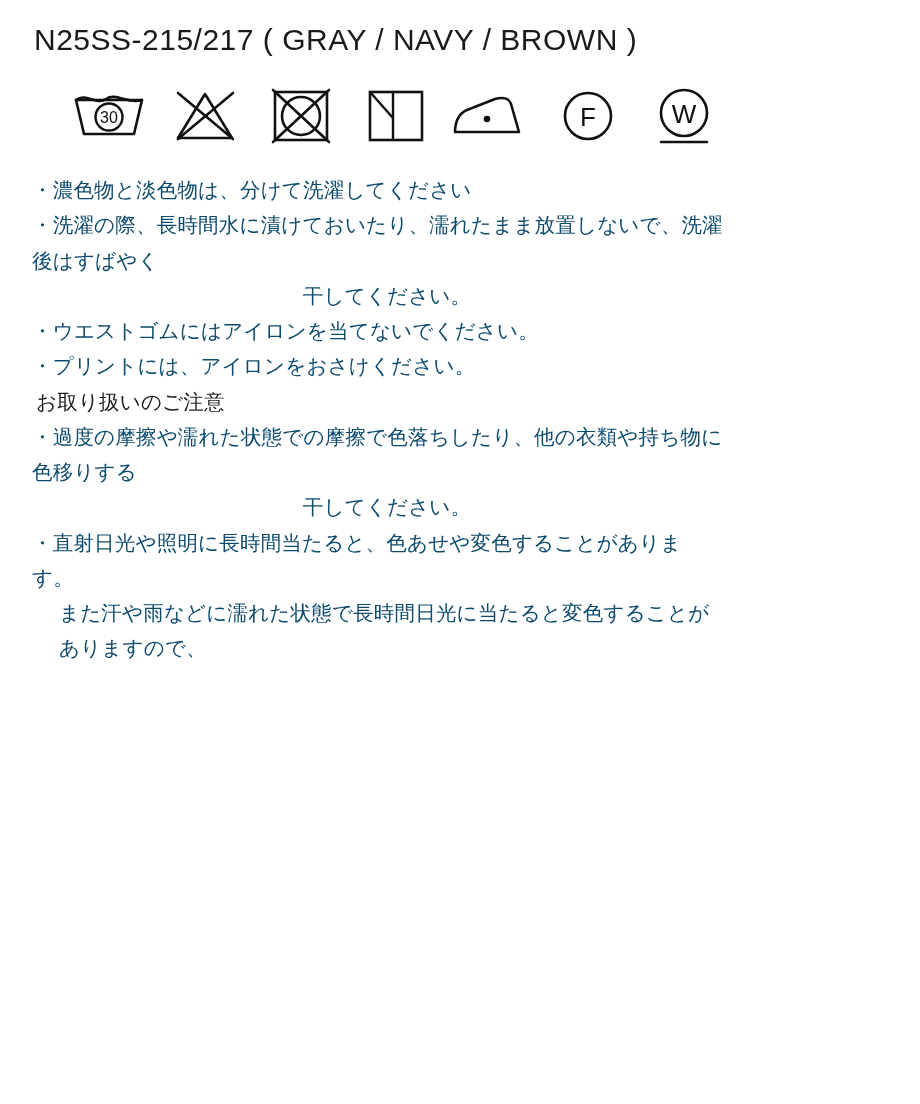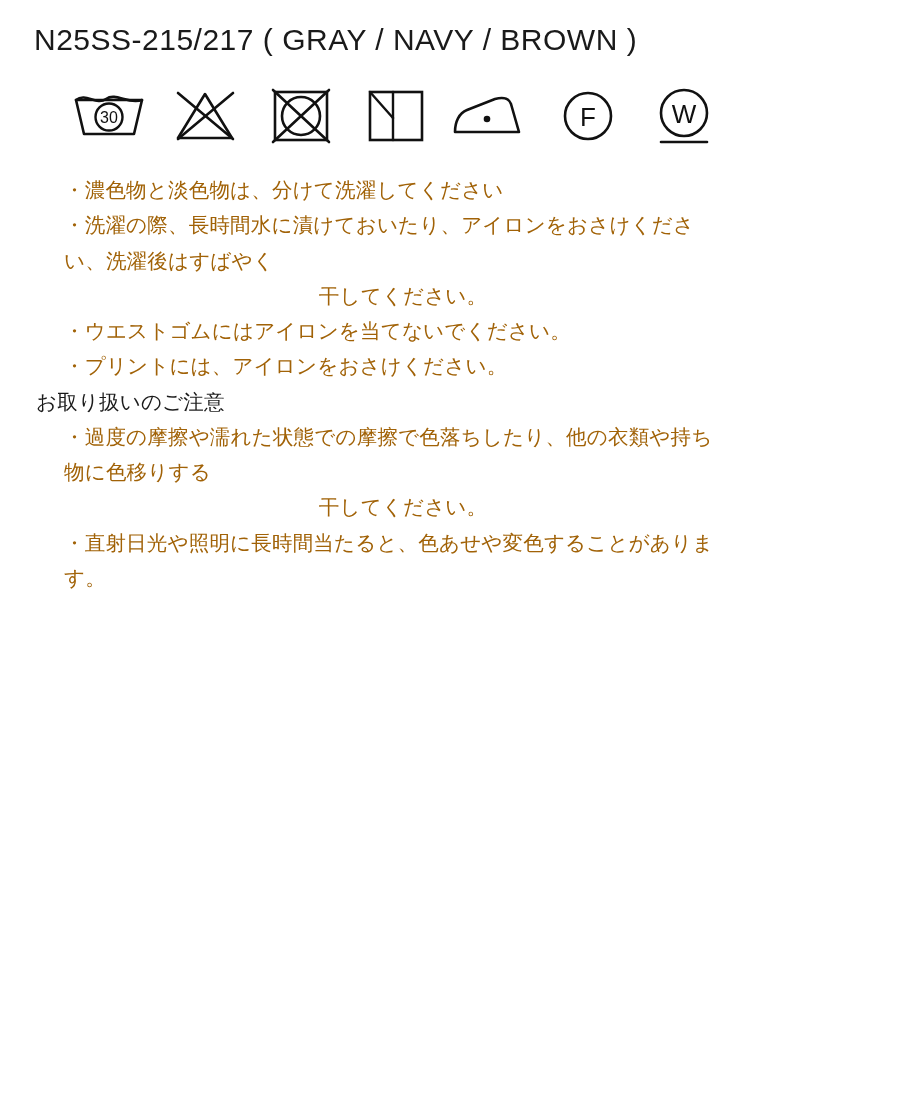--- a/index.html
+++ b/index.html
@@ -53,25 +53,24 @@
 
   
   .notes {
     margin: 0 0 0 14px;
     padding: 0;
     list-style: none;
   }
   .note {
     font-size: 20.5px;
     line-height: 1.72;
-    color: #a16207;
+    color: #0c4a6e;
     letter-spacing: 0.2px;
     text-indent: 0;
     white-space: pre-wrap;
-    margin-left: 32px;
   }
   .note.indent {
     padding-left: 19px;
     text-align: center;
   }
   .note.indent2 {
     padding-left: 27px;
   }
   .section-label {
     font-size: 20.5px;
@@ -144,25 +143,26 @@
         <circle cx="39" cy="29" r="23" stroke="#111" stroke-width="2.6" fill="none"></circle>
         <text x="39" y="39" font-family="Liberation Sans, sans-serif" font-size="26" text-anchor="middle" fill="#111">W</text>
         <path d="M16 58 L62 58" stroke="#111" stroke-width="2.6" stroke-linecap="round"></path>
       </svg>
     </div>
 
   </div>
 
   <div class="notes">
     <div class="note">・濃色物と淡色物は、分けて洗濯してください</div>
-    <div class="note">・洗濯の際、長時間水に漬けておいたり、アイロンをおさけください、洗濯後はすばやく</div>
+    <div class="note">・洗濯の際、長時間水に漬けておいたり、濡れたまま放置しないで、洗濯後はすばやく</div>
     <div class="note indent">干してください。</div>
     <div class="note">・ウエストゴムにはアイロンを当てないでください。</div>
     <div class="note">・プリントには、アイロンをおさけください。</div>
 
     <div class="section-label">お取り扱いのご注意</div>
 
     <div class="note">・過度の摩擦や濡れた状態での摩擦で色落ちしたり、他の衣類や持ち物に色移りする</div>
     <div class="note indent">干してください。</div>
     <div class="note">・直射日光や照明に長時間当たると、色あせや変色することがあります。</div>
+    <div class="note indent2">また汗や雨などに濡れた状態で長時間日光に当たると変色することがありますので、</div>
   </div>
 
 </div>
 
 </body></html>

